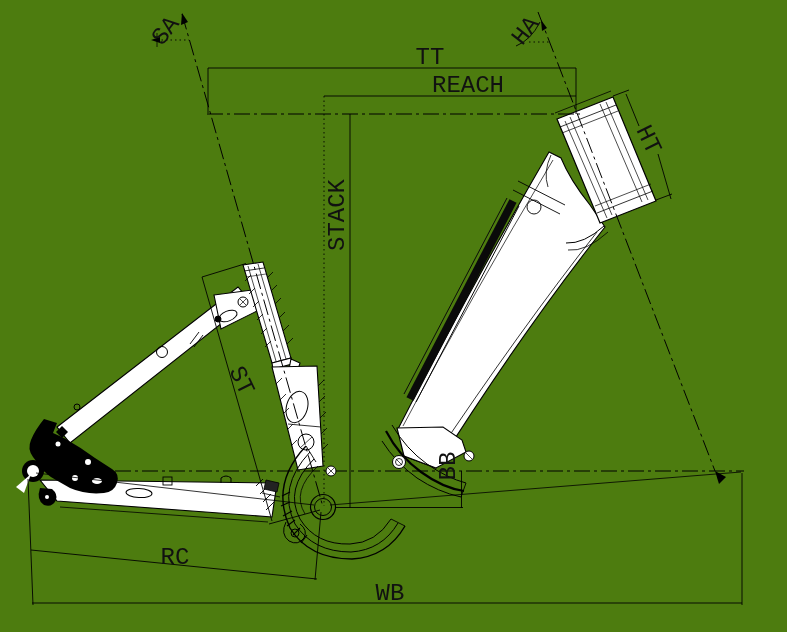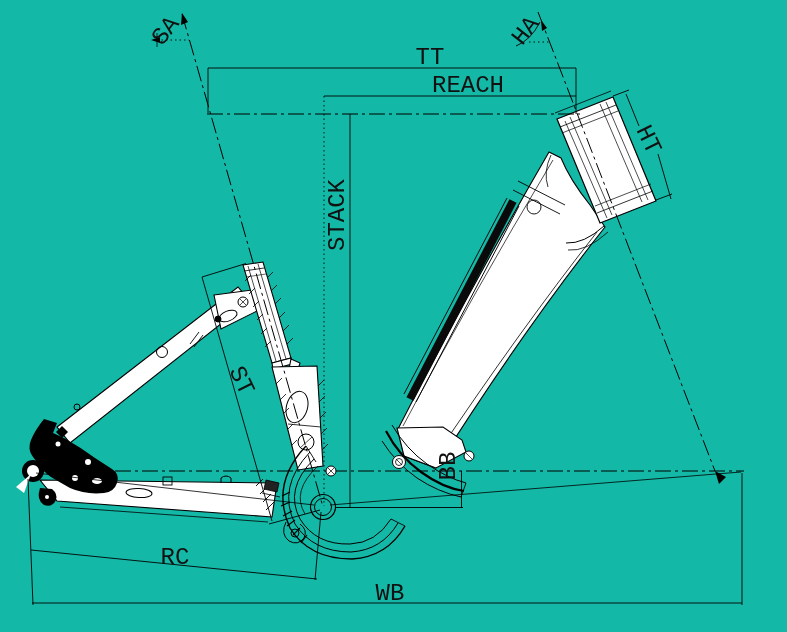--- a/index.html
+++ b/index.html
@@ -1,16 +1,16 @@
 <!DOCTYPE html>
 <html><head>
 <meta charset="utf-8">
 <style>
   html,body{margin:0;padding:0;background:#fff;}
-  .stage{position:relative;width:787px;height:632px;background:#14b8a6;overflow:hidden;}
+  .stage{position:relative;width:787px;height:632px;background:#4d7c0f;overflow:hidden;}
   svg{display:block;}
   .dimtxt{font-family:"Liberation Mono","DejaVu Sans Mono",monospace;font-size:24px;fill:#111;}
 </style>
 </head>
 <body>
 
 <div class="stage">
 <svg width="787" height="632" viewBox="0 0 787 632">
 
   <g stroke="#000" stroke-width="1.1" fill="#fff">

